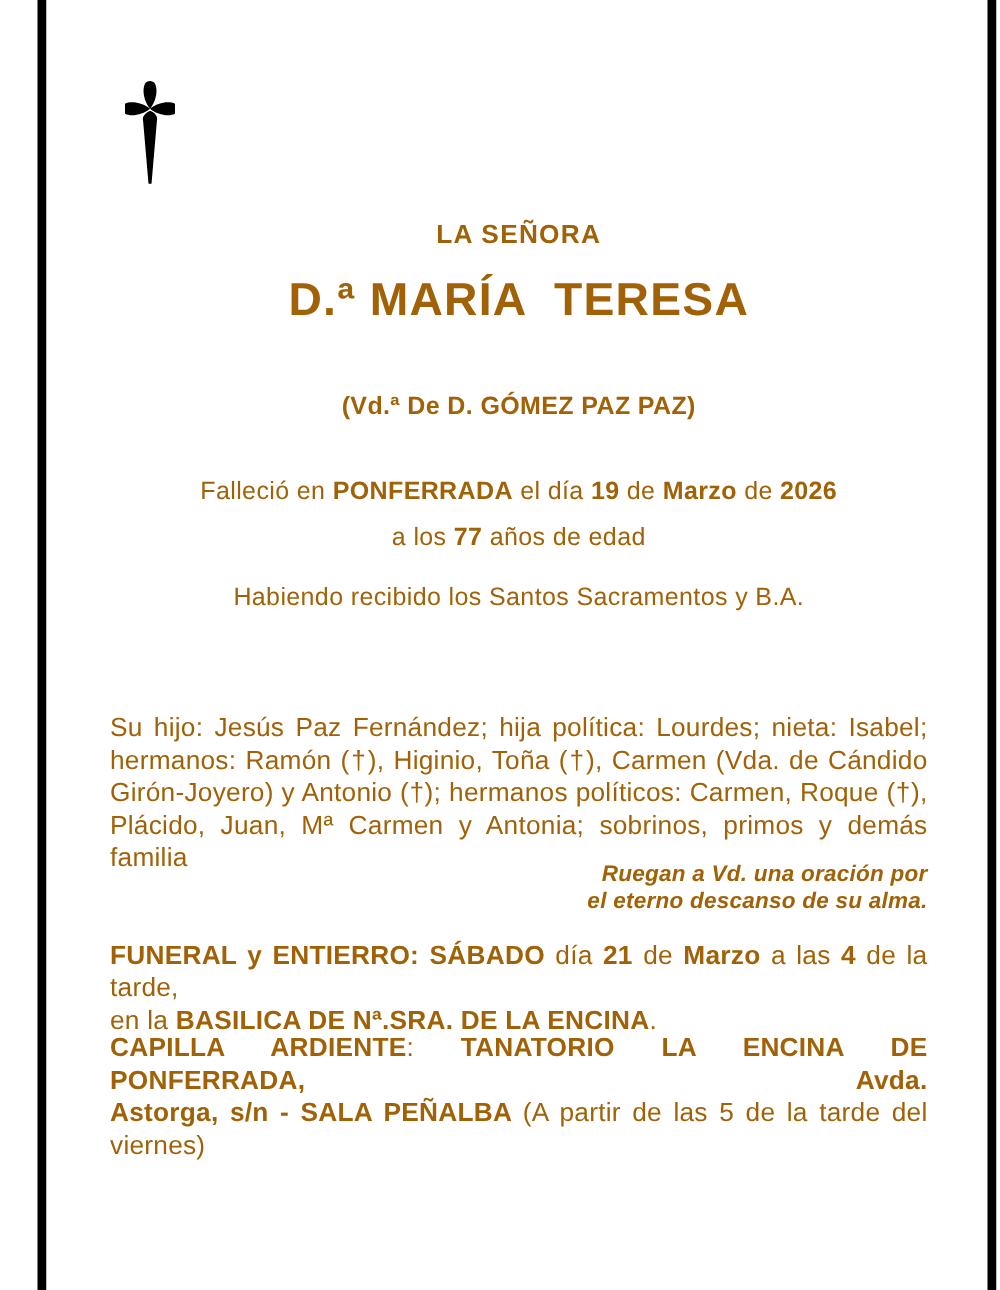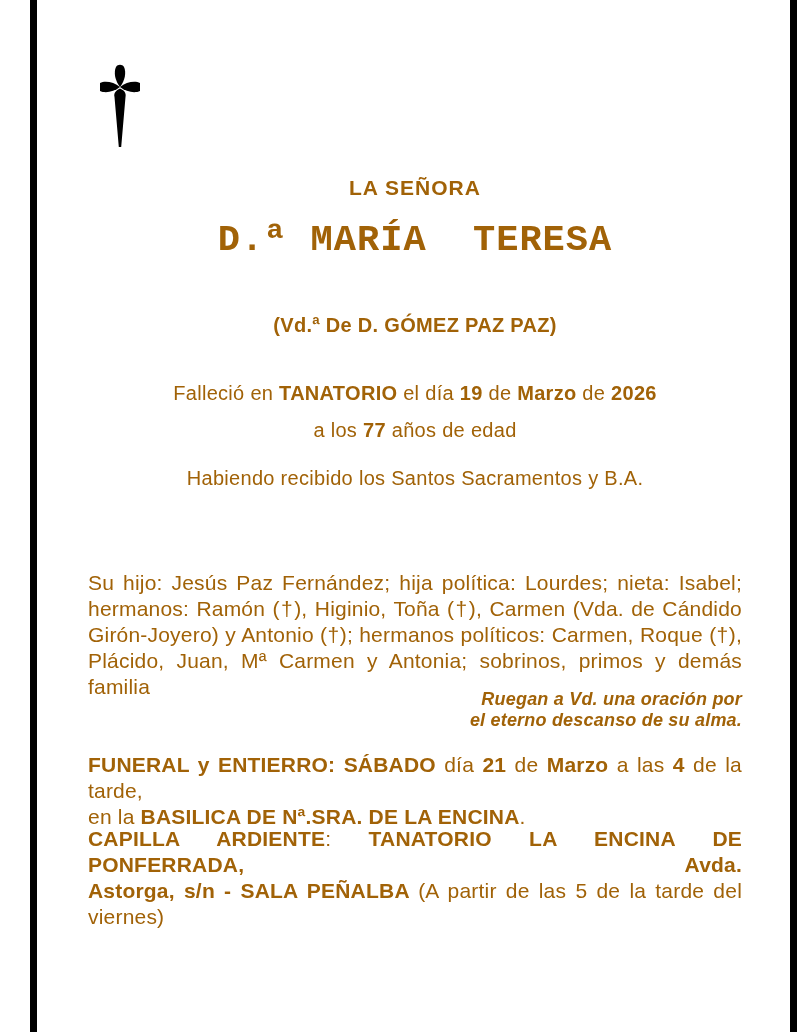--- a/index.html
+++ b/index.html
@@ -11,21 +11,21 @@
     overflow:hidden;
   }
   .bar{position:absolute;top:0;bottom:0;width:7px;background:#000;}
   .bar.left{left:30px;}
   .bar.right{left:790px;}
   .cross{position:absolute;left:100px;top:60px;width:40px;height:90px;}
   .blk{position:absolute;left:88px;width:654px;}
   .center{text-align:center;}
   .b{font-weight:700;}
   .t-senora{top:176px;font-weight:700;font-size:21px;letter-spacing:1px;}
-  .t-name{top:216px;font-weight:700;font-size:37px;line-height:48px;letter-spacing:1px;font-family:Liberation Mono, monospace;}
+  .t-name{top:216px;font-weight:700;font-size:37px;line-height:48px;letter-spacing:1px;}
   .t-name div{white-space:pre;}
   .t-sub{top:314px;font-weight:700;font-size:20px;letter-spacing:.3px;}
   .t-death{top:382px;font-size:20px;letter-spacing:.3px;}
   .t-age{top:419px;font-size:20px;letter-spacing:.3px;}
   .t-sacr{top:467px;font-size:20px;letter-spacing:.3px;}
   .t-dep{top:510px;font-weight:700;font-size:23px;word-spacing:1.25em;letter-spacing:1px;}
   .t-family{top:570px;font-size:21px;line-height:26px;letter-spacing:.2px;}
   .just{text-align:justify;text-align-last:justify;}
   .t-prayer{top:689px;text-align:right;font-weight:700;font-style:italic;font-size:18px;line-height:21px;letter-spacing:.2px;}
   .t-funeral{top:752px;font-size:21px;line-height:26px;letter-spacing:.2px;}
@@ -50,21 +50,21 @@
   </svg>
 
   <div class="blk t-senora center">LA SEÑORA</div>
 
   <div class="blk t-name center">
     <div>D.ª MARÍA  TERESA</div>
   </div>
 
   <div class="blk t-sub center">(Vd.ª De D. GÓMEZ PAZ PAZ)</div>
 
-  <div class="blk t-death center"><span>Falleció en </span><span class="b">TANATORIO</span><span> el día </span><span class="b">19</span><span> de </span><span class="b">Marzo</span><span> de </span><span class="b">2026</span></div>
+  <div class="blk t-death center"><span>Falleció en </span><span class="b">PONFERRADA</span><span> el día </span><span class="b">19</span><span> de </span><span class="b">Marzo</span><span> de </span><span class="b">2026</span></div>
 
   <div class="blk t-age center"><span>a los </span><span class="b">77</span><span> años de edad</span></div>
 
   <div class="blk t-sacr center">Habiendo recibido los Santos Sacramentos y B.A.</div>
 
 
   <div class="blk t-family">
     <div class="just">Su hijo: Jesús Paz Fernández; hija política: Lourdes; nieta: Isabel;</div>
     <div class="just">hermanos: Ramón (†), Higinio, Toña (†), Carmen (Vda. de Cándido</div>
     <div class="just">Girón-Joyero) y Antonio (†); hermanos políticos: Carmen, Roque (†),</div>

